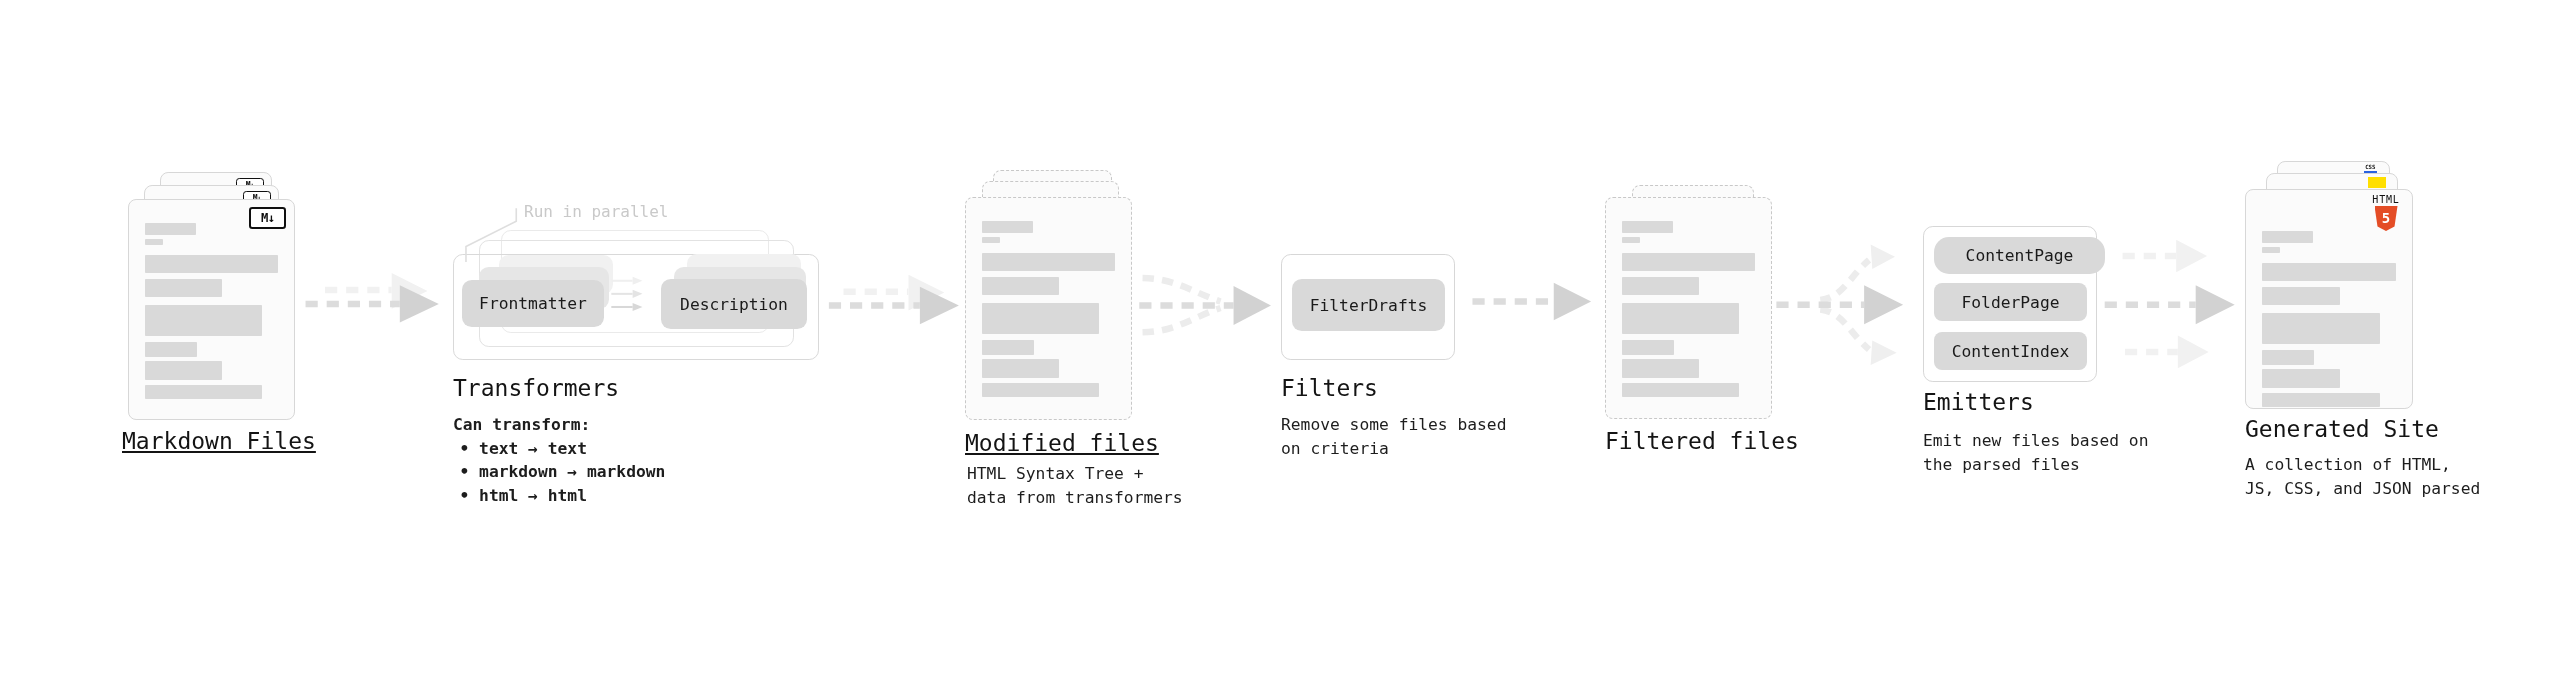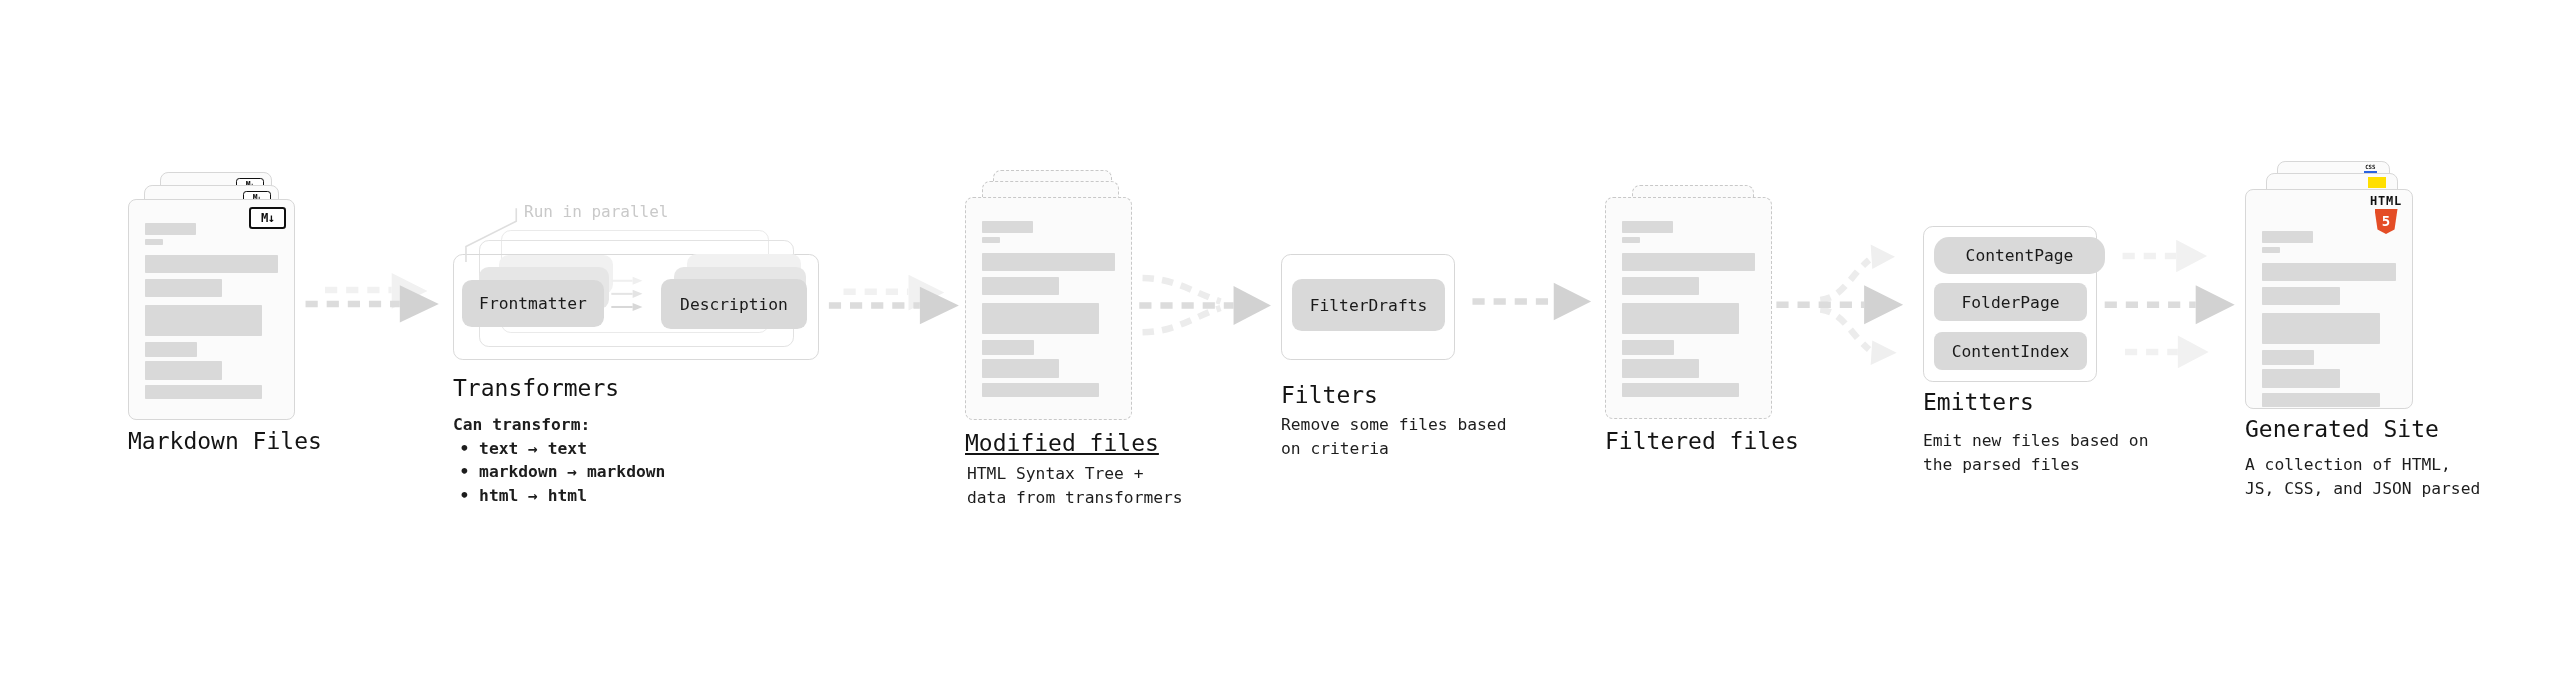--- a/index.html
+++ b/index.html
@@ -29,21 +29,21 @@
   
   .md-badge{
     position:absolute;right:8.1px;top:6.5px;width:32.5px;height:18.7px;background:#ffffff;
     border:2.4px solid #101010;border-radius:3.3px;display:flex;align-items:center;justify-content:center;
     font-weight:bold;font-size:12.2px;letter-spacing:-0.8px;color:#101010;
   }
   .md-badge.mini{width:26px;height:12.2px;border-width:1.6px;font-size:8.1px;right:7.3px;top:4.9px;}
 
   
   .html5-badge{position:absolute;right:6.5px;top:4.1px;width:39px;text-align:center;}
-  .html5-word{font-size:12px;font-weight:bold;letter-spacing:0.8px;color:#111;}
+  .html5-word{font-size:10px;font-weight:normal;letter-spacing:0.8px;color:#111;}
   .html5-shield{
     width:23px;height:25px;margin:0.8px auto 0;background:#e44d26;color:#ffffff;
     clip-path:polygon(0 0,100% 0,87% 82%,50% 100%,13% 82%);
     display:flex;align-items:center;justify-content:center;font-size:14px;font-weight:bold;
   }
   .js-badge{position:absolute;right:11.4px;top:3.3px;width:18px;height:10.6px;background:#ffdf00;}
   .css-badge{position:absolute;right:11.4px;top:1.6px;width:14.6px;text-align:center;}
   .css-word{font-size:5.7px;font-weight:bold;color:#111;line-height:6.5px;}
   .css-bar{height:2.4px;width:13px;margin:0.8px auto 0;background:#2962e0;}
 
@@ -130,21 +130,21 @@
         <div class="bar b1"></div>
         <div class="bar b2"></div>
         <div class="bar b3"></div>
         <div class="bar b4"></div>
         <div class="bar b5"></div>
         <div class="bar b6"></div>
         <div class="bar b7"></div>
         <div class="bar b8"></div>
       </div>
     </div>
-    <div class="stage-label" style="left:128px;top:428px;">Markdown Files</div>
+    <div class="stage-label" style="left:122px;top:428px;text-decoration:underline;">Markdown Files</div>
   </div>
 
   <div>
     <svg width="73" height="67" style="left:453px;top:200px;z-index:1" viewBox="0 0 90 82">
       <path d="M 78 10 L 78 26 L 16 57 L 16 76" fill="none" stroke="#dedede" stroke-width="2"></path>
     </svg>
     <div class="note" style="left:524px;top:202px;z-index:1;">Run in parallel</div>
 
     <div class="tf-box" style="left:501px;top:230px;width:268px;height:103px;border-color:#eaeaea;"></div>
     <div class="tf-box" style="left:479px;top:240px;width:315px;height:107px;border-color:#e2e2e2;"></div>
@@ -194,21 +194,21 @@
     <div class="stage-label" style="left:965px;top:430px;text-decoration:underline;">Modified files</div>
     <div class="stage-desc" style="left:967px;top:462px;">
       <div>HTML Syntax Tree +</div>
       <div>data from transformers</div>
     </div>
   </div>
 
   <div>
     <div class="frame" style="left:1281px;top:254px;width:174px;height:106px;"></div>
     <div class="pill" style="left:1292px;top:279px;width:153px;height:52px;">FilterDrafts</div>
-    <div class="stage-label" style="left:1281px;top:375px;margin-top:7px;">Filters</div>
+    <div class="stage-label" style="left:1281px;top:375px;">Filters</div>
     <div class="stage-desc" style="left:1281px;top:413px;">
       <div>Remove some files based</div>
       <div>on criteria</div>
     </div>
   </div>
 
   <div>
     <div class="file-card dashed z1" style="left:1632px;top:185px;width:122px;height:45px;"></div>
     <div class="file-card dashed z2" style="left:1605px;top:197px;width:167px;height:222px;">
       <div class="bars">

